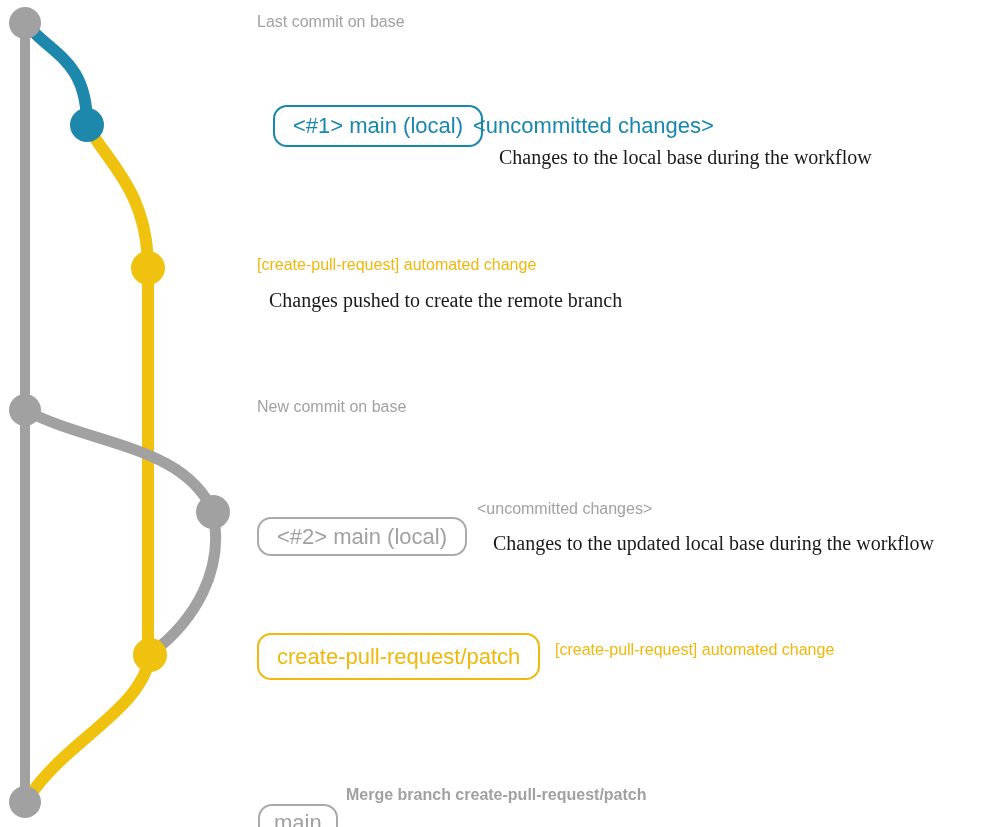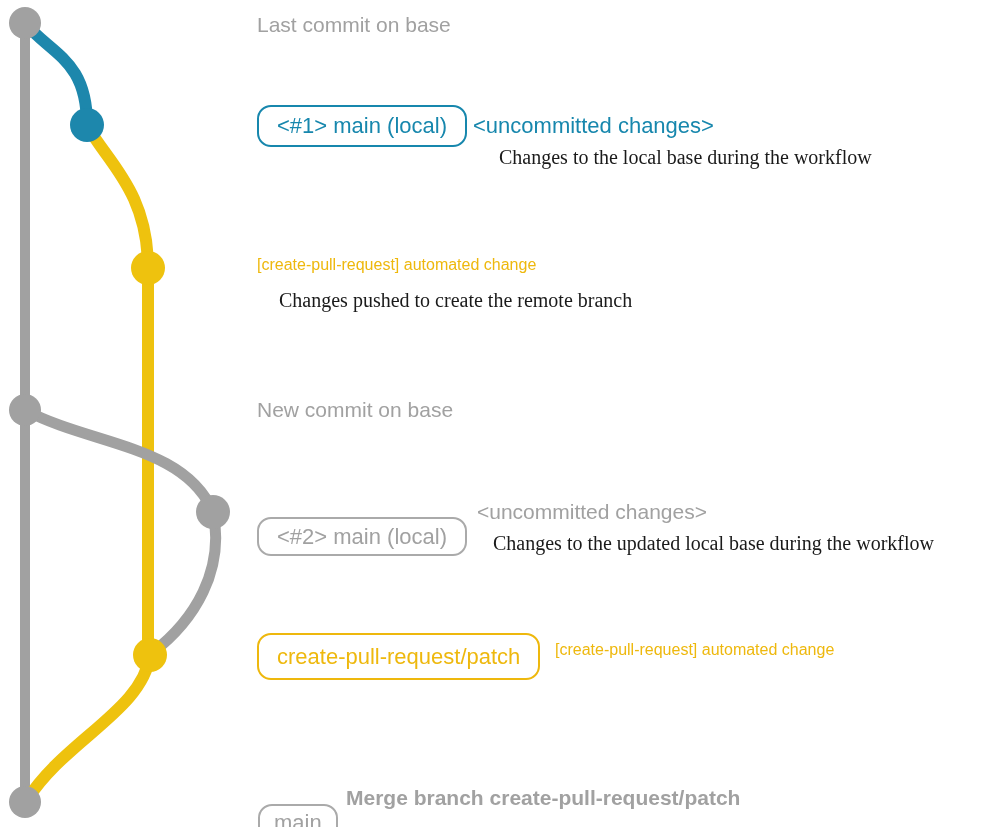--- a/index.html
+++ b/index.html
@@ -16,21 +16,21 @@
     font-family: "Liberation Sans", sans-serif;
   }
   #graph-svg {
     position: absolute;
     left: 0;
     top: 0;
   }
   .abs { position: absolute; white-space: nowrap; }
 
   .gray-label {
-    font-size: 21px;
+    font-size: 16px;
     color: #a1a1a1;
   }
   .teal-label {
     font-size: 22px;
     color: #1787ad;
   }
   .yellow-label {
     font-size: 16px;
     color: #eeb80d;
   }
@@ -46,20 +46,21 @@
     height: 40px;
     padding: 0 18px;
     border-radius: 14px;
     font-size: 22px;
     background: #ffffff;
     box-sizing: border-box;
   }
   .pill-teal {
     border: 2px solid #1787ad;
     color: #1787ad;
+    margin-left: 16px;
   }
   .pill-gray {
     border: 2px solid #aaaaaa;
     color: #a1a1a1;
     margin-top: 24px;
   }
   .pill-yellow {
     border: 2px solid #eeb80d;
     color: #eeb80d;
   }
@@ -88,21 +89,21 @@
 
   <div class="abs gray-label" style="left:257px; top:13px;">Last commit on base</div>
 
   <div class="abs pill pill-teal" style="left:257px; top:105px; height:42px;">
     <span>&lt;#1&gt; main (local)</span>
   </div>
   <div class="abs teal-label" style="left:473px; top:113px;">&lt;uncommitted changes&gt;</div>
   <div class="abs serif-desc" style="left:499px; top:146px;">Changes to the local base during the workflow</div>
 
   <div class="abs yellow-label" style="left:257px; top:256px;">[create-pull-request] automated change</div>
-  <div class="abs serif-desc" style="left:269px; top:289px;margin-left:10px;">Changes pushed to create the remote branch</div>
+  <div class="abs serif-desc" style="left:269px; top:289px;">Changes pushed to create the remote branch</div>
 
   <div class="abs gray-label" style="left:257px; top:398px;">New commit on base</div>
 
   <div class="abs pill pill-gray" style="left:257px; top:493px; height:39px;">
     <span>&lt;#2&gt; main (local)</span>
   </div>
   <div class="abs gray-label" style="left:477px; top:500px;">&lt;uncommitted changes&gt;</div>
   <div class="abs serif-desc" style="left:493px; top:532px;">Changes to the updated local base during the workflow</div>
 
   <div class="abs pill pill-yellow" style="left:257px; top:633px; height:47px;">

